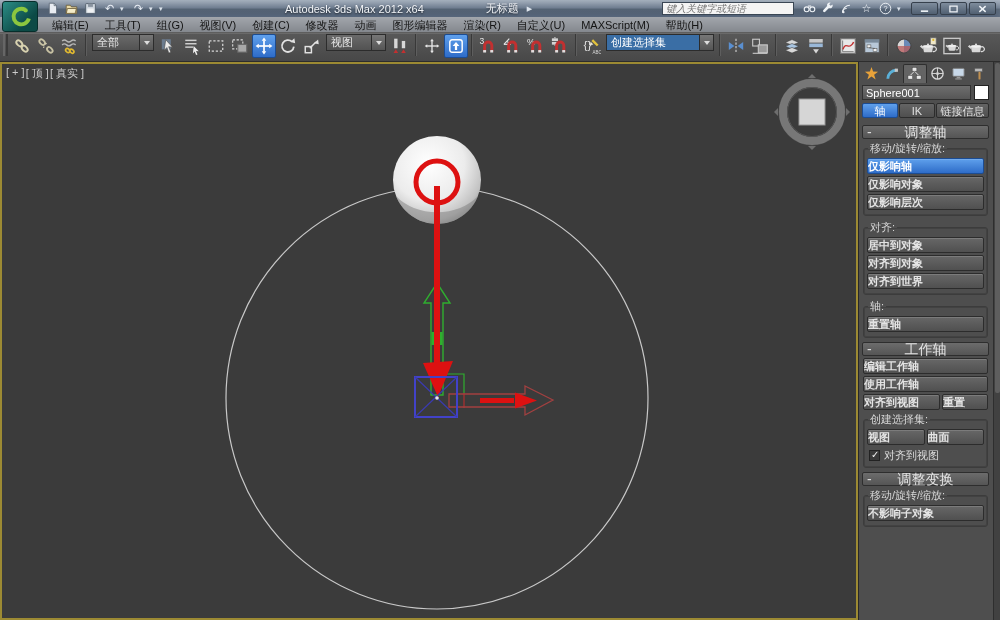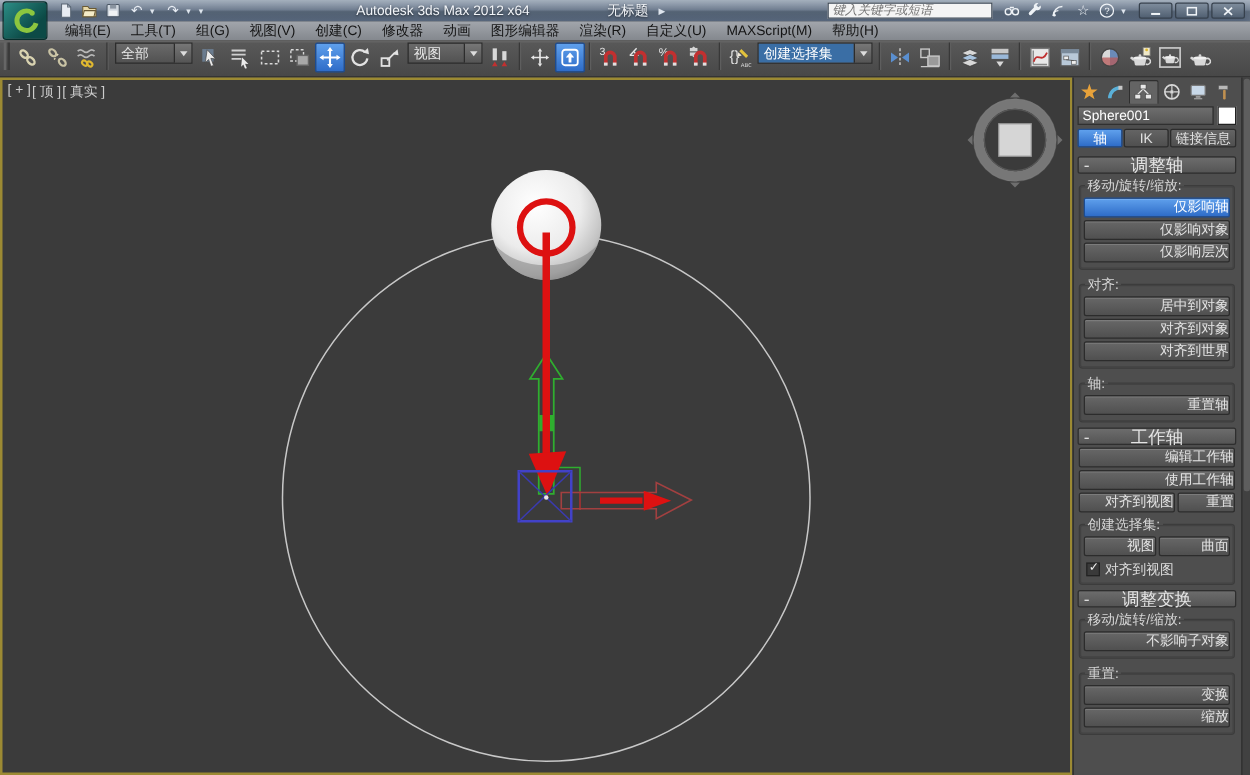--- a/index.html
+++ b/index.html
@@ -83,21 +83,21 @@
     background:linear-gradient(#646464,#4f4f4f); border:1px solid #2c2c2c; border-radius:2px; white-space:nowrap; overflow:hidden;}
   .seg.active { background:linear-gradient(#5fa0ec,#2e6cc8); color:#fff; border-color:#1c4c92; }
   .rollout-h { margin:4px 3px 2px; height:14px; background:linear-gradient(#6c6c6c,#555555);
     border:1px solid #2e2e2e; border-radius:2px; text-align:center; line-height:13px; font-size:14px; color:#e4e4e4; position:relative; }
   .rollout-h::before { content:"-"; position:absolute; left:4px; top:0; color:#ddd; }
   fieldset { border:1px solid #3c3c3c; border-radius:3px; margin:1px 4px 4px;
     padding:0 3px 3px; box-shadow:inset 0 0 0 1px rgba(0,0,0,.15); }
   legend { font-size:11px; color:#d6d6d6; padding:0 2px; margin-left:1px; }
   .btn { display:block; width:100%; height:16px; line-height:14px; margin:2px 0;
     background:linear-gradient(#676767,#505050); border:1px solid #2c2c2c; border-radius:2px;
-    color:#e4e4e4; text-align:right; font-size:11px; box-shadow:inset 0 1px 0 rgba(255,255,255,.14); white-space:nowrap; overflow:hidden;}
+    color:#e4e4e4; text-align:left; font-size:11px; box-shadow:inset 0 1px 0 rgba(255,255,255,.14); white-space:nowrap; overflow:hidden;font-weight:bold;}
   .btn.active { background:linear-gradient(#5fa0ec,#2e6cc8); color:#fff; border-color:#1c4c92; }
   .brow { display:flex; gap:2px; margin:2px 0; }
   .brow .btn { margin:0; }
   .brow .b1 { flex:1.7; } .brow .b2 { flex:1; }
   .chk-row { display:flex; align-items:center; gap:4px; margin:3px 2px 1px; }
   .chk { width:11px; height:11px; background:#3a3a3a; border:1px solid #222; position:relative; }
   .chk.on::before { content:"\2713"; position:absolute; left:1px; top:-2px; color:#f0f0f0; font-size:10px; }
 </style>
 </head>
 <body>
@@ -404,21 +404,21 @@
 
     <span class="ti">
       <svg viewBox="0 0 16 16">
           <text x="0.5" y="10.5" font-size="10.5" fill="#e0e0e0">{}</text>
           <polygon points="9,2 13.8,6.8 12.3,8.3 7.5,3.5" fill="#e2c23c"></polygon>
           <polygon points="6.8,4.2 9.2,6.6 6,7.4" fill="#efe8d8"></polygon>
           <text x="8.5" y="15" font-size="4" fill="#d8d8d8">ABC</text>
         </svg>
       </span>
 
-    <div class="combo" style="width:92px">
+    <div class="combo" style="width:108px">
       <span class="val sel">创建选择集</span>
       <span class="dd">
           <i></i>
         </span>
     </div>
 
     <div class="tb-sep"></div>
 
     <span class="ti">
       <svg viewBox="0 0 16 16">
@@ -661,20 +661,15 @@
           <span class="chk on"></span>
           <span>对齐到视图</span>
         </div>
       </fieldset>
 
       <div class="rollout-h">调整变换</div>
       <fieldset>
         <legend>移动/旋转/缩放:</legend>
         <button class="btn">不影响子对象</button>
       </fieldset>
-      <fieldset>
-        <legend>重置:</legend>
-        <button class="btn">变换</button>
-        <button class="btn">缩放</button>
-      </fieldset>
     </div>
   </div>
 </div>
 
 </body></html>

